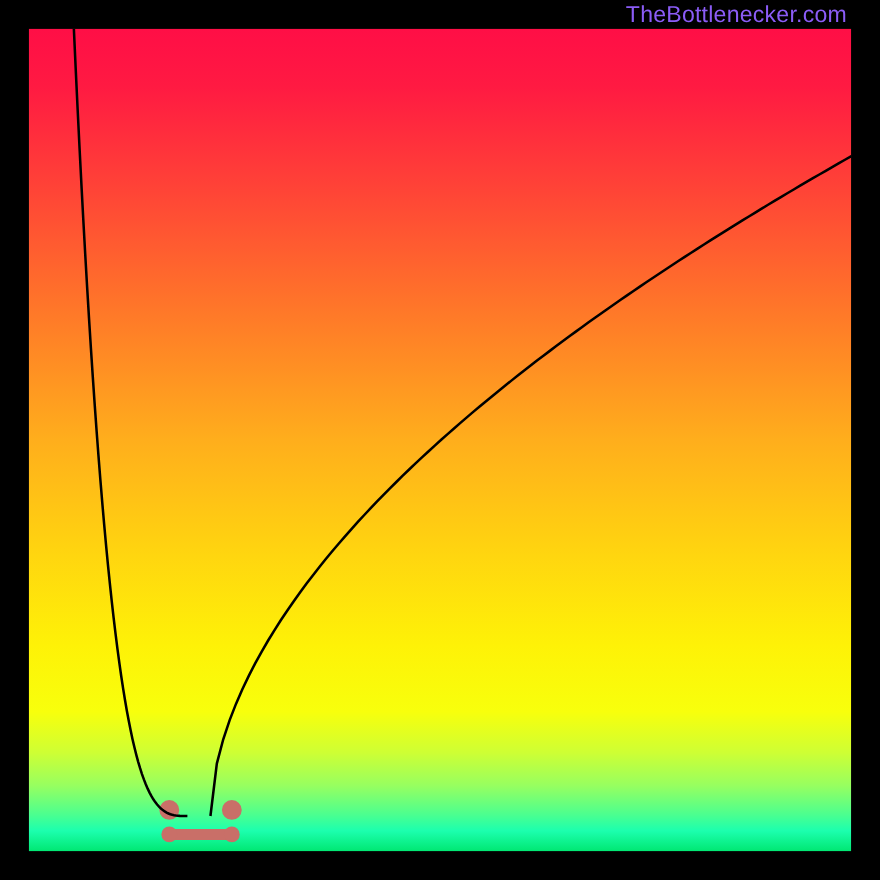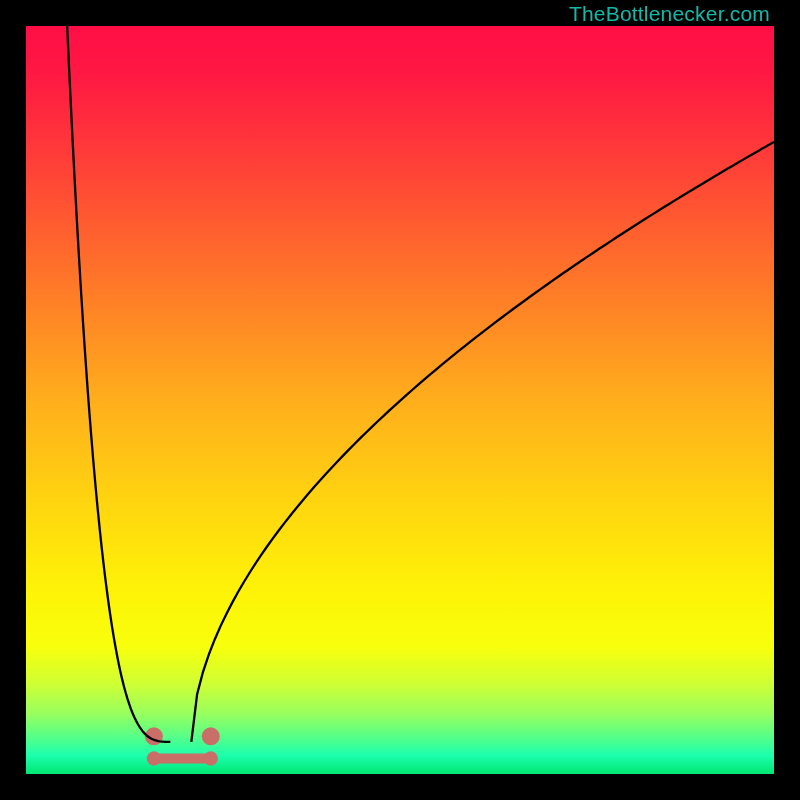--- a/index.html
+++ b/index.html
@@ -39,21 +39,21 @@
     top: 0;
     width: 100%;
     height: 100%;
   }
   .watermark {
     position: absolute;
     top: 2px;
     right: 30px;
     font-family: Arial, Helvetica, sans-serif;
     font-size: 21px;
-    color: #14b8a6;
+    color: #8b5cf6;
     letter-spacing: 0.2px;
   }
 </style>
 </head>
 <body>
 
 <div class="frame">
 
   <div class="plot-area">
     <svg class="gradient-bg" viewBox="0 0 748 748" preserveAspectRatio="none">

